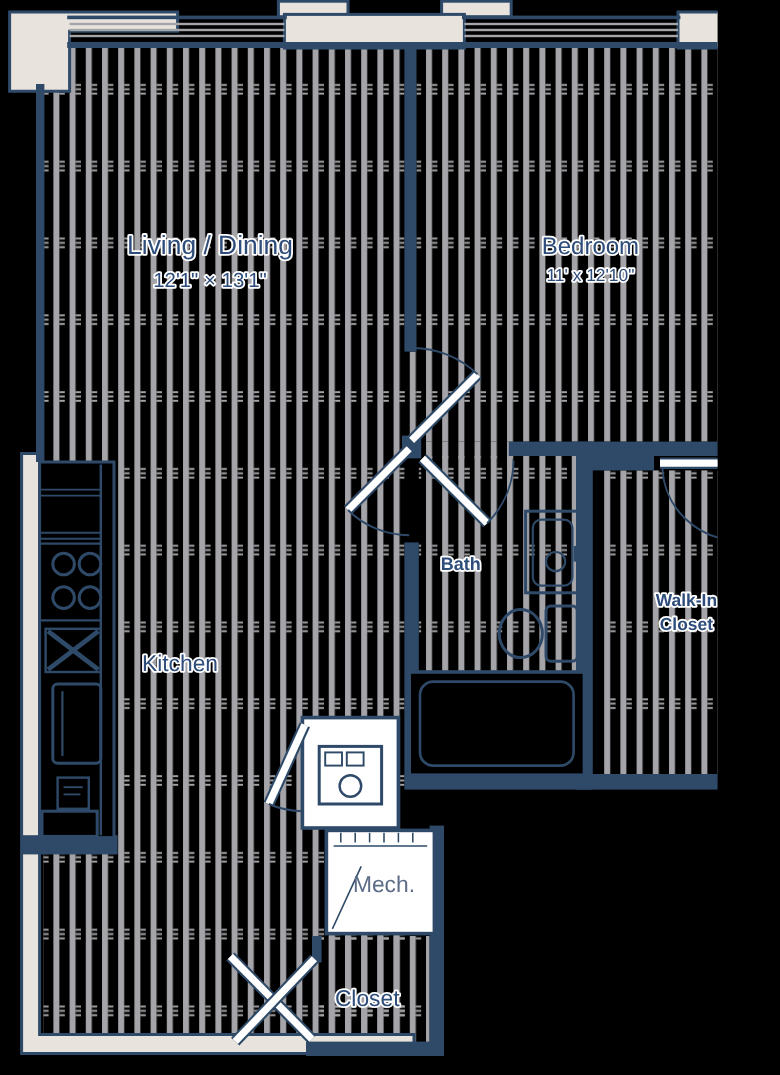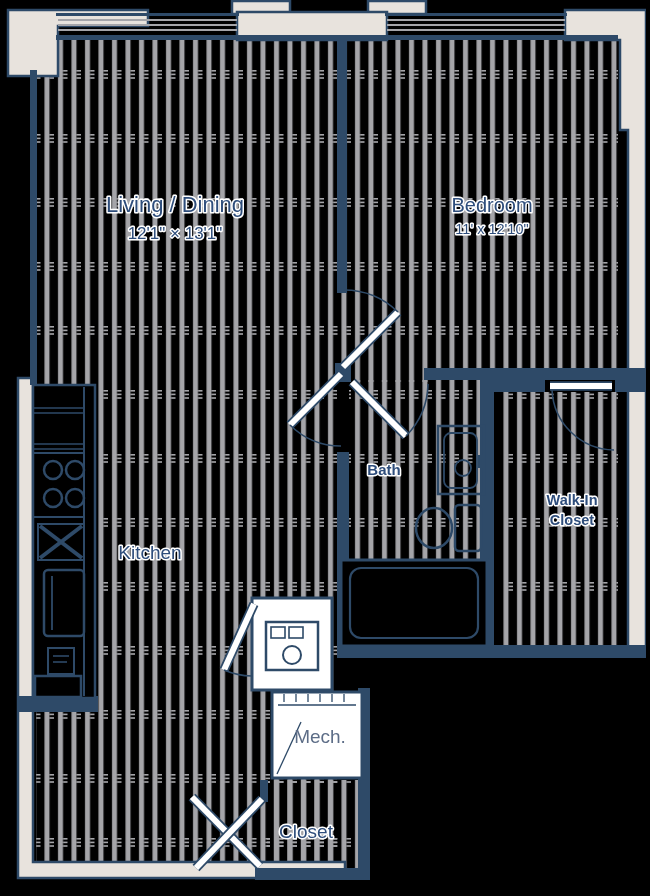--- a/index.html
+++ b/index.html
@@ -1,16 +1,16 @@
 <!DOCTYPE html>
 <html style="--wall: #2e4a68; --accent-text: #2e4d7b; --mech-text: #5d6d87; --floor-plank: #a5a5a9; --exterior: #e8e3dd; --room-fill: #ffffff; --background: #000000;"><head>
 <meta charset="utf-8">
 <style>
   html,body{margin:0;padding:0;background:#000;}
-  #stage{position:relative;width:646px;height:896px;background:var(--background,#000);overflow:hidden;}
+  #stage{position:relative;width:598px;height:896px;background:var(--background,#000);overflow:hidden;}
   svg{display:block;}
   .wall{fill:var(--wall);}
   .ext{fill:var(--exterior);stroke:var(--wall);stroke-width:2.5;}
   .plank{fill:var(--floor-plank);}
   .floor{fill:url(#planks);}
   .fix{fill:none;stroke:var(--wall);}
   .fixdark{fill:var(--background);stroke:var(--wall);}
   .leafb{stroke:var(--wall);stroke-width:9.5;}
   .leafc{stroke:var(--room-fill);stroke-width:6;}
   .arc{fill:none;stroke:var(--wall);stroke-width:1.6;}

